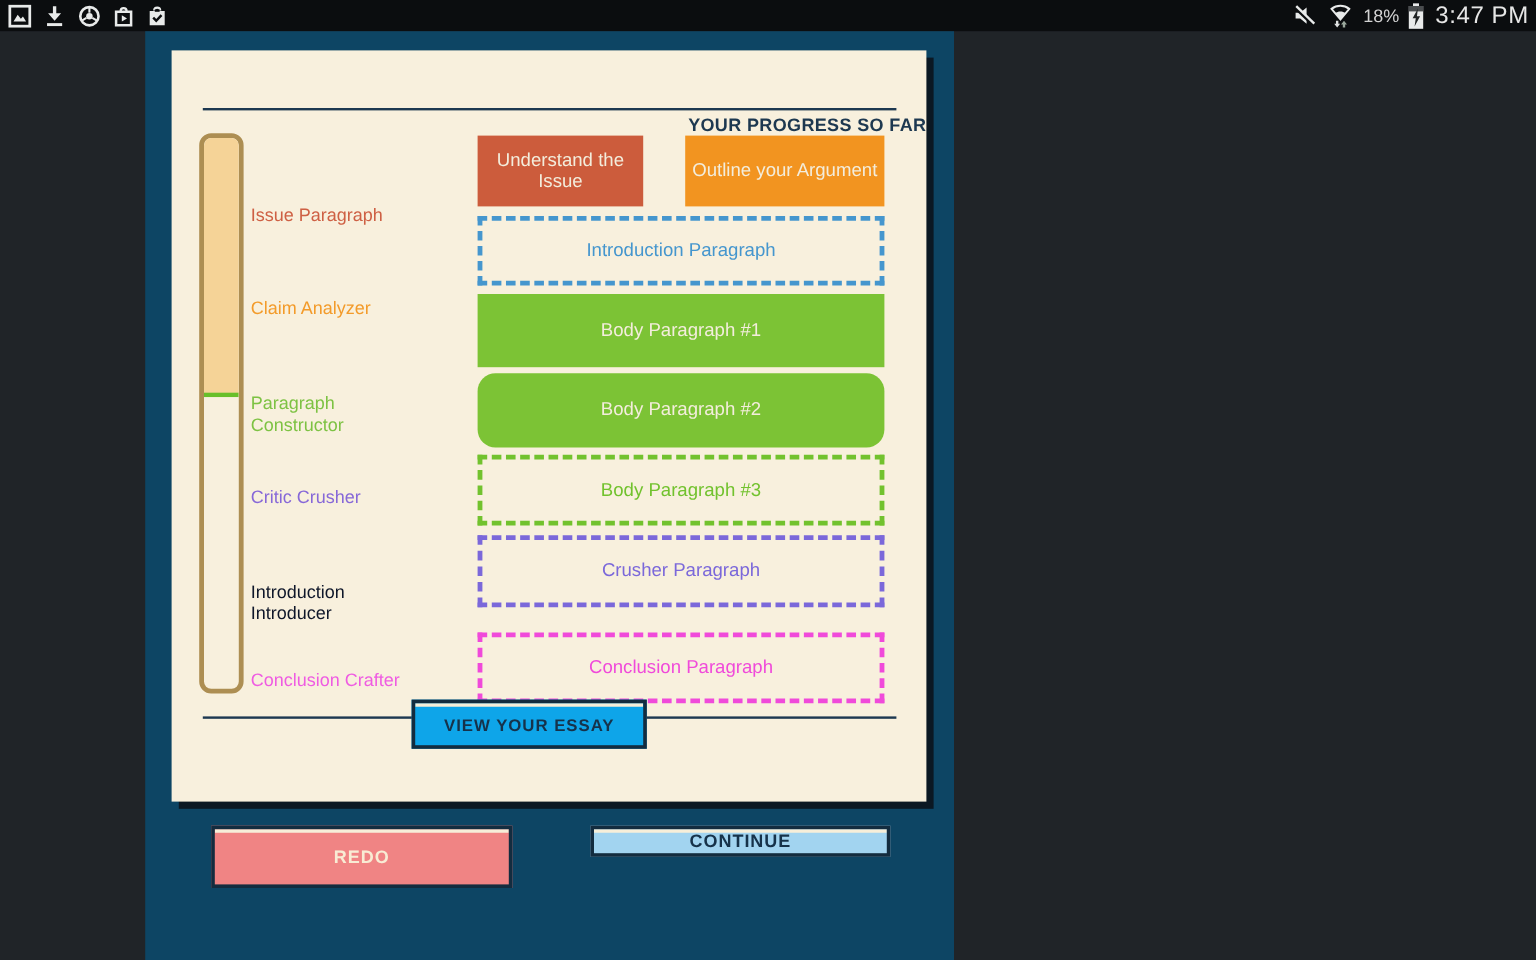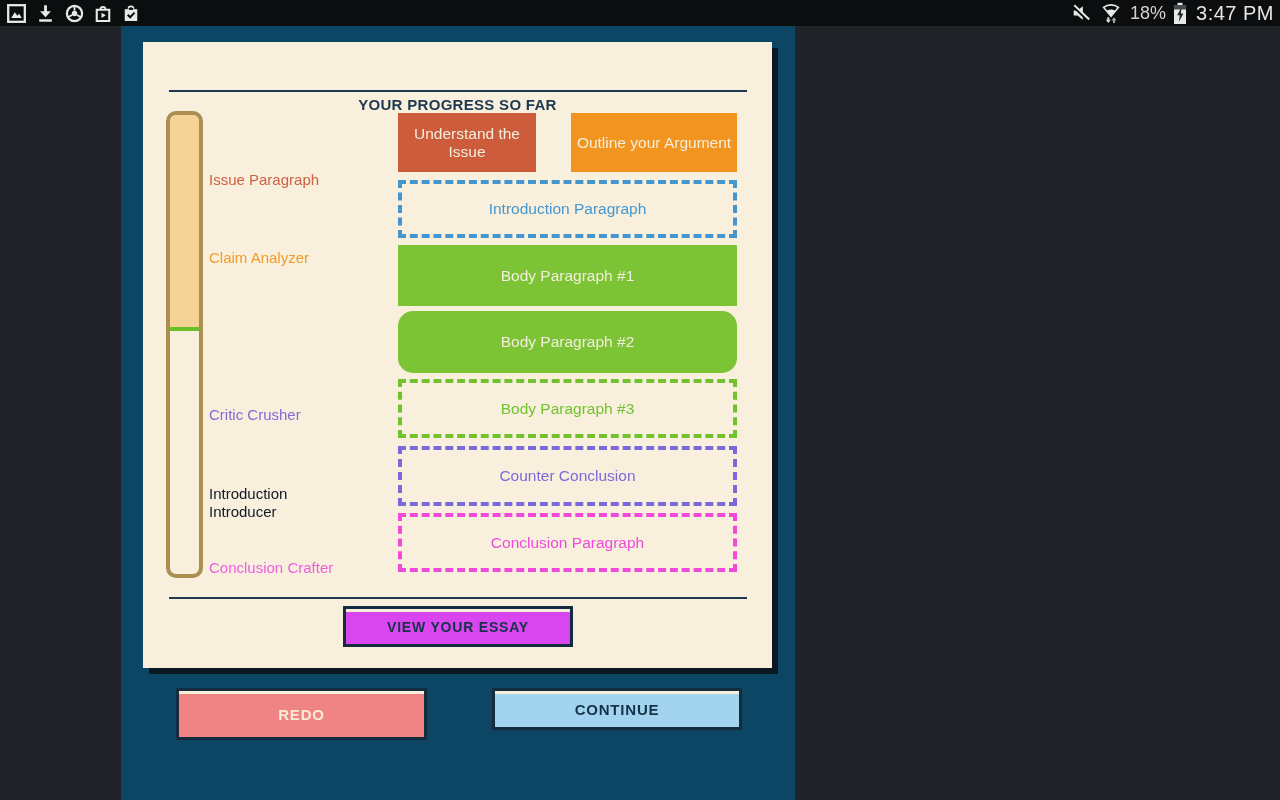--- a/index.html
+++ b/index.html
@@ -13,38 +13,38 @@
   
   .statusbar {
     position:absolute; left:0; top:0; width:1280px; height:26px;
     background:#0b0d0f;
     display:flex; align-items:center; justify-content:space-between;
     padding:0 6px 0 6px;
   }
   .sb-left { display:flex; align-items:center; gap:8px; height:26px; }
   .sb-right { display:flex; align-items:center; gap:7px; height:26px; }
   .sb-icon { display:inline-flex; align-items:center; justify-content:center; }
-  .sb-pct { color:#d2d2d2; font-size:18px; }
+  .sb-pct { color:#d2d2d2; font-size:15px; }
   .sb-time { color:#e6e6e6; font-size:20px; letter-spacing:0.5px; padding-left:2px; }
 
   
   .panel {
     position:absolute; left:121px; top:26px; width:674px; height:774px;
     background:#0d4564;
   }
 
   
   .card {
     position:absolute; left:143px; top:42px; width:629px; height:626px;
     background:#f8f0dd;
     box-shadow:6px 6px 0 #0b1823;
   }
   .card-title {
     position:absolute; left:0; top:54px; width:100%;
-    text-align:center; font-size:15px; font-weight:bold;
+    text-align:right; font-size:15px; font-weight:bold;
     color:#1d3850; letter-spacing:0.3px;
   }
   .hr {
     position:absolute; left:26px; width:578px; height:0;
     border-top:2px solid #1d3850;
   }
   .hr-top { top:48px; }
   .hr-bottom { top:555px; }
 
   
@@ -80,42 +80,42 @@
   }
   .block.solid { color:#f3eddc; }
   .block.dashed { background:transparent; border:4px dashed currentColor; }
   .block-0 { top:71px;  height:59px; width:138px; }
   .block-1 { top:71px;  height:59px; width:166px; left:428px; }
   .block-2 { top:138px; height:58px; }
   .block-3 { top:203px; height:61px; }
   .block-4 { top:269px; height:62px;border-radius:15px; }
   .block-5 { top:337px; height:59px; }
   .block-6 { top:404px; height:60px; }
-  .block-7 { top:471px; height:59px; }
+  .block-7 { top:485px; height:59px; }
 
   
   .btn {
     position:absolute;
     display:flex; align-items:center; justify-content:center;
     font-family:"Liberation Sans", sans-serif;
     font-weight:bold; letter-spacing:0.8px;
     border:3px solid #132c3f;
     box-shadow:inset 0 3px 0 #f6eed9;
     cursor:pointer; font-size:14px;
   }
   .view-btn {
-    left:200px; top:564px; width:230px; height:41px;
-    background:#d946ef; color:#16324a;
+    left:200px; top:541px; width:196px; height:41px;
+    background:#0ea5e9; color:#16324a;
   }
   .redo-btn {
     left:176px; top:688px; width:251px; height:52px;
     background:#f08484; color:#f8ecd4; font-size:15px;
   }
   .continue-btn {
-    left:492px; top:688px; width:250px; height:42px;
+    left:492px; top:688px; width:250px; height:26px;
     background:#a2d4f0; color:#16324a; font-size:15px;
   }
 </style>
 </head>
 <body>
 
 <div class="statusbar">
   <div class="sb-left">
     <span class="sb-icon">
       <svg width="21" height="21" viewBox="0 0 24 24">
@@ -189,31 +189,32 @@
 <div class="card">
   <div class="card-title">YOUR PROGRESS SO FAR</div>
   <div class="hr hr-top"></div>
 
   <div class="track">
     <div class="track-fill" style="height: 47%;"></div>
   </div>
 
   <div class="stage stage-0" style="color: rgb(206, 96, 68);">Issue Paragraph</div>
   <div class="stage stage-1" style="color: rgb(243, 155, 42);">Claim Analyzer</div>
+  <div class="stage stage-2" style="color: rgb(125, 194, 67);">Paragraph Constructor</div>
   <div class="stage stage-3" style="color: rgb(135, 104, 216);">Critic Crusher</div>
   <div class="stage stage-4" style="color: #0f172a;">Introduction Introducer</div>
   <div class="stage stage-5" style="color: rgb(239, 92, 226);">Conclusion Crafter</div>
 
   <div class="block solid block-0" style="background: rgb(204, 92, 60);">Understand the Issue</div>
   <div class="block solid block-1" style="background: rgb(242, 148, 32);">Outline your Argument</div>
   <div class="block dashed block-2" style="color: rgb(69, 150, 206);">Introduction Paragraph</div>
   <div class="block solid block-3" style="background: rgb(124, 195, 53);">Body Paragraph #1</div>
   <div class="block solid block-4" style="background: rgb(124, 195, 53);">Body Paragraph #2</div>
   <div class="block dashed block-5" style="color: rgb(114, 194, 46);">Body Paragraph #3</div>
-  <div class="block dashed block-6" style="color: rgb(123, 104, 218);">Counter Conclusion</div>
+  <div class="block dashed block-6" style="color: rgb(123, 104, 218);">Crusher Paragraph</div>
   <div class="block dashed block-7" style="color: rgb(240, 74, 218);">Conclusion Paragraph</div>
 
   <div class="hr hr-bottom"></div>
   <button class="btn view-btn">VIEW YOUR ESSAY</button>
 </div>
 
 <button class="btn redo-btn">REDO</button>
 <button class="btn continue-btn">CONTINUE</button>
 
 </body></html>

